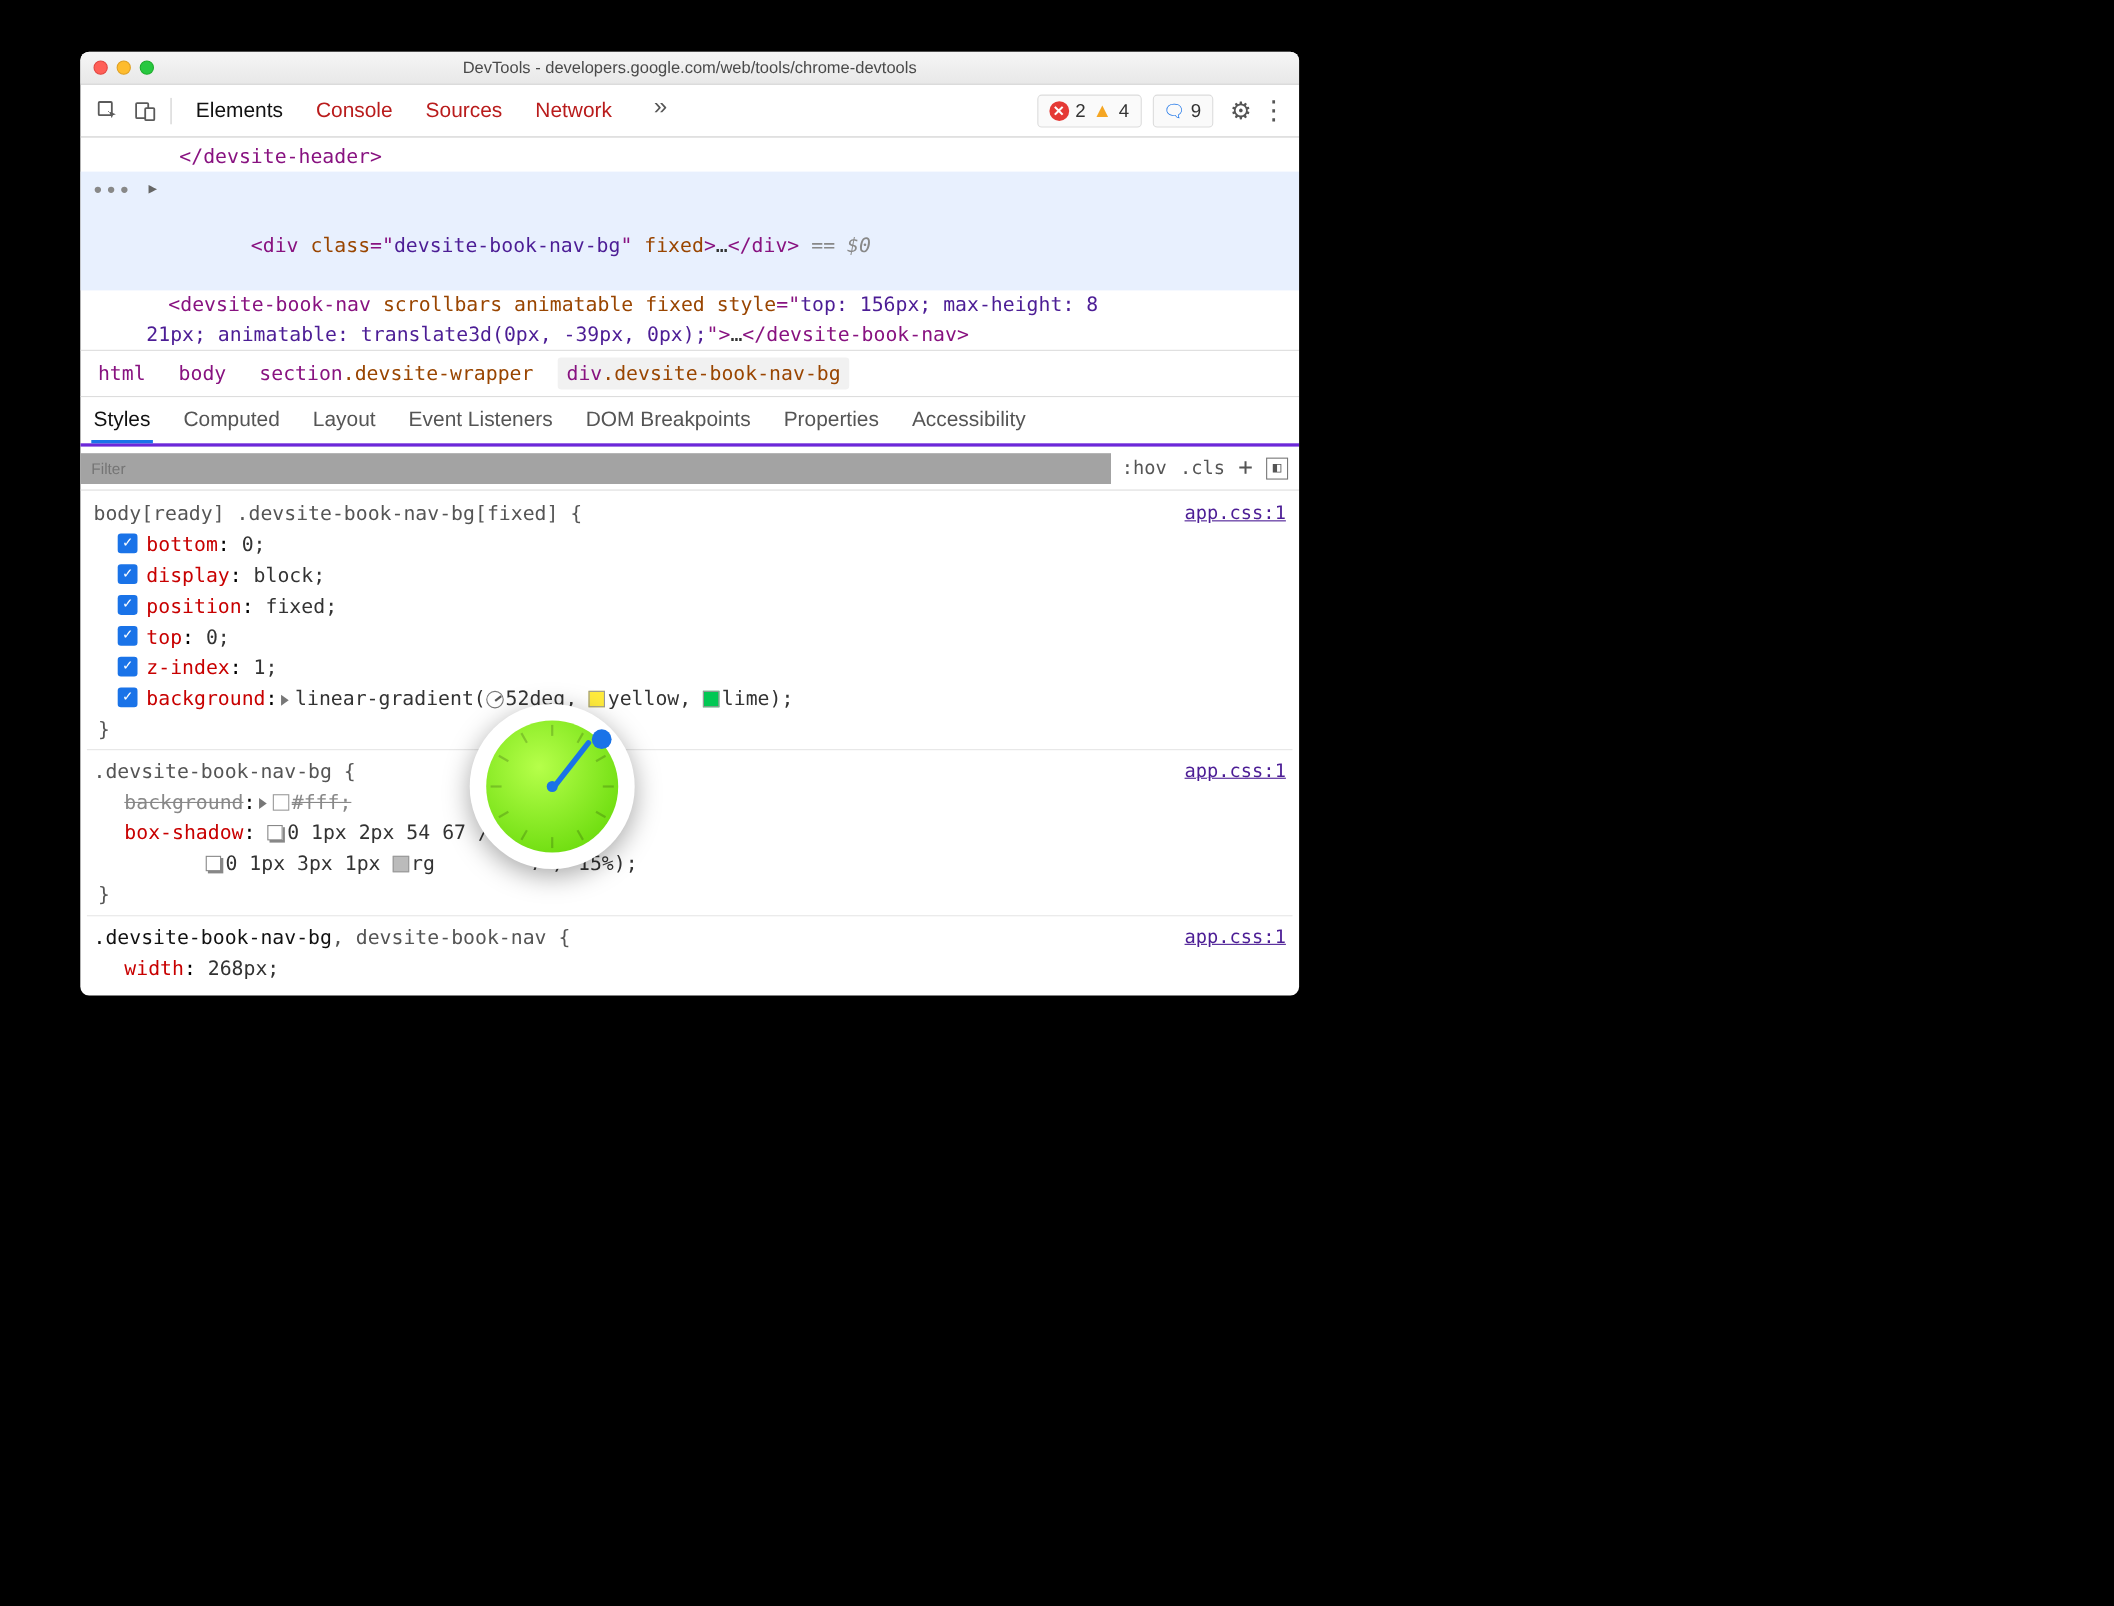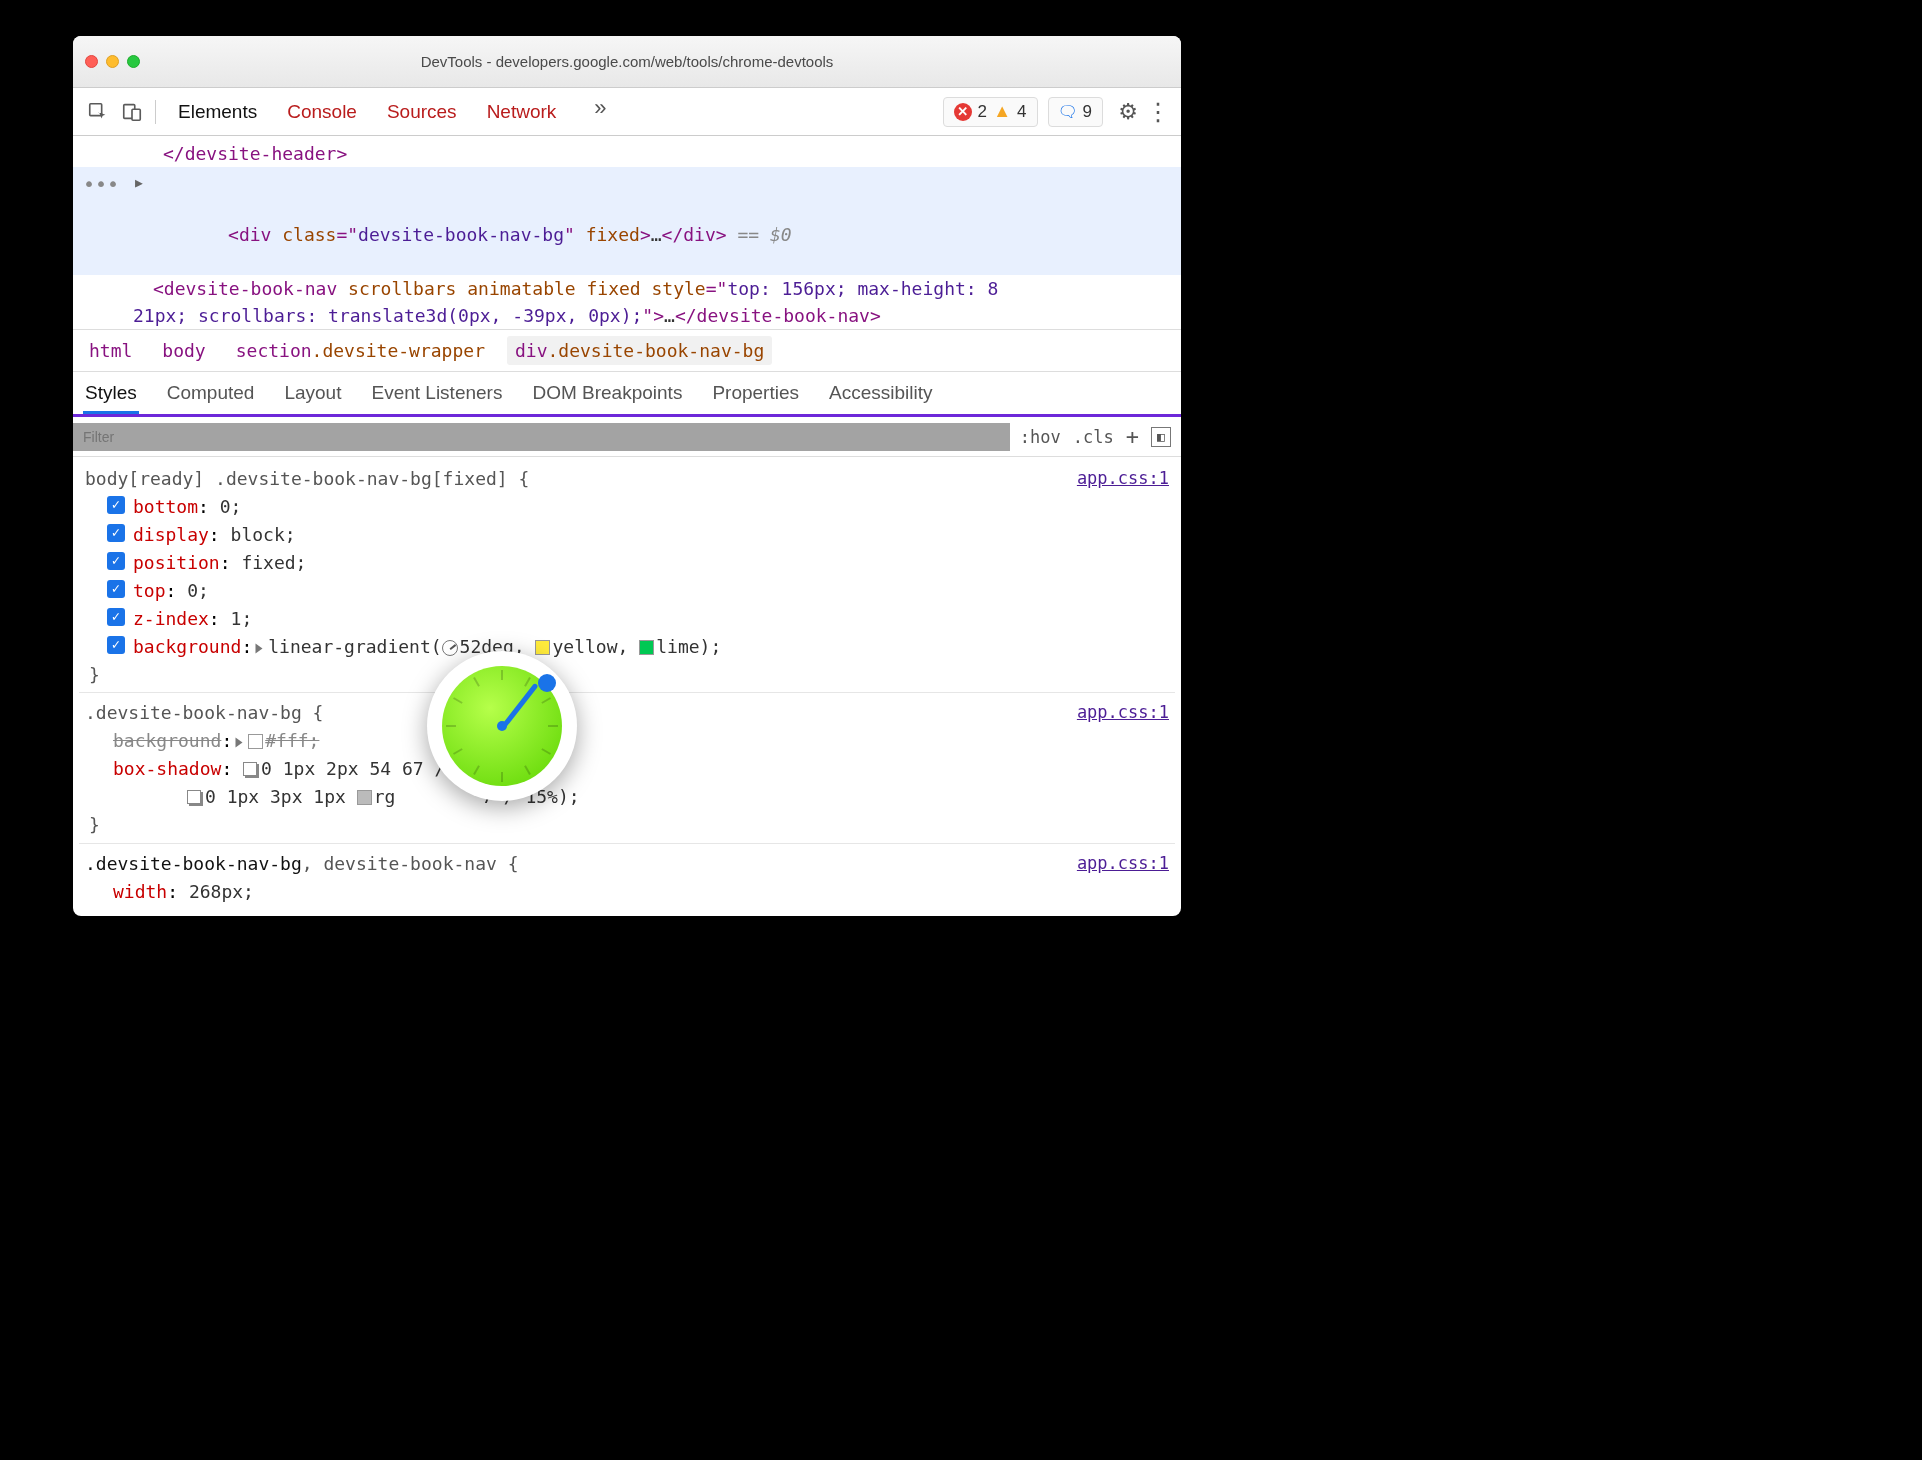--- a/index.html
+++ b/index.html
@@ -10,21 +10,21 @@
     display: flex; align-items: center; justify-content: center;
   }
   .window {
     width: 1108px;
     background: #fff;
     border-radius: 8px;
     box-shadow: 0 20px 60px rgba(0,0,0,.55);
     overflow: hidden;
   }
   .titlebar {
-    height: 52px;
+    height: 30px;
     background: linear-gradient(#f6f6f6,#e8e8e8);
     border-bottom: 1px solid #ccc;
     display: flex; align-items: center;
     padding: 0 12px;
     position: relative;
   }
   .traffic { display: flex; gap: 8px; }
   .traffic span { width: 13px; height: 13px; border-radius: 50%; display:block; }
   .tl-close { background:#ff5f57; border:1px solid #e24640;}
   .tl-min   { background:#febc2e; border:1px solid #dfa023;}
@@ -241,21 +241,21 @@
     <div class="kebab">⋮</div>
   </div>
 
   <div class="dom-panel">
     <div class="dom-line faded"><span class="punct">&lt;/</span><span class="tag-name">devsite-header</span><span class="punct">&gt;</span></div>
     <div class="dom-line selected">
       <span class="ellipsis-badge">•••</span>
       <span class="caret">▶</span><span class="punct">&lt;</span><span class="tag-name">div </span><span class="attr-name">class</span><span class="punct">="</span><span class="attr-val">devsite-book-nav-bg</span><span class="punct">"</span><span class="attr-name"> fixed</span><span class="punct">&gt;</span><span class="dom-text">…</span><span class="punct">&lt;/</span><span class="tag-name">div</span><span class="punct">&gt;</span><span class="eq-sel"> == $0</span>
     </div>
     <div class="dom-line" style="padding-left:80px;"><span class="punct">&lt;</span><span class="tag-name">devsite-book-nav </span><span class="attr-name">scrollbars animatable fixed </span><span class="attr-name">style</span><span class="punct">="</span><span class="attr-val">top: 156px; max-height: 8</span></div>
-    <div class="dom-line" style="padding-left:60px;"><span class="attr-val">21px; scrollbars: translate3d(0px, -39px, 0px);</span><span class="punct">"&gt;</span><span class="dom-text">…</span><span class="punct">&lt;/</span><span class="tag-name">devsite-book-nav</span><span class="punct">&gt;</span></div>
+    <div class="dom-line" style="padding-left:60px;"><span class="attr-val">21px; animatable: translate3d(0px, -39px, 0px);</span><span class="punct">"&gt;</span><span class="dom-text">…</span><span class="punct">&lt;/</span><span class="tag-name">devsite-book-nav</span><span class="punct">&gt;</span></div>
   </div>
 
   <div class="breadcrumb">
     <div class="crumb"><span class="tn">html</span></div>
     <div class="crumb"><span class="tn">body</span></div>
     <div class="crumb"><span class="tn">section</span><span class="cls">.devsite-wrapper</span></div>
     <div class="crumb active"><span class="tn">div</span><span class="cls">.devsite-book-nav-bg</span></div>
   </div>
 
   <div class="subtabs">

